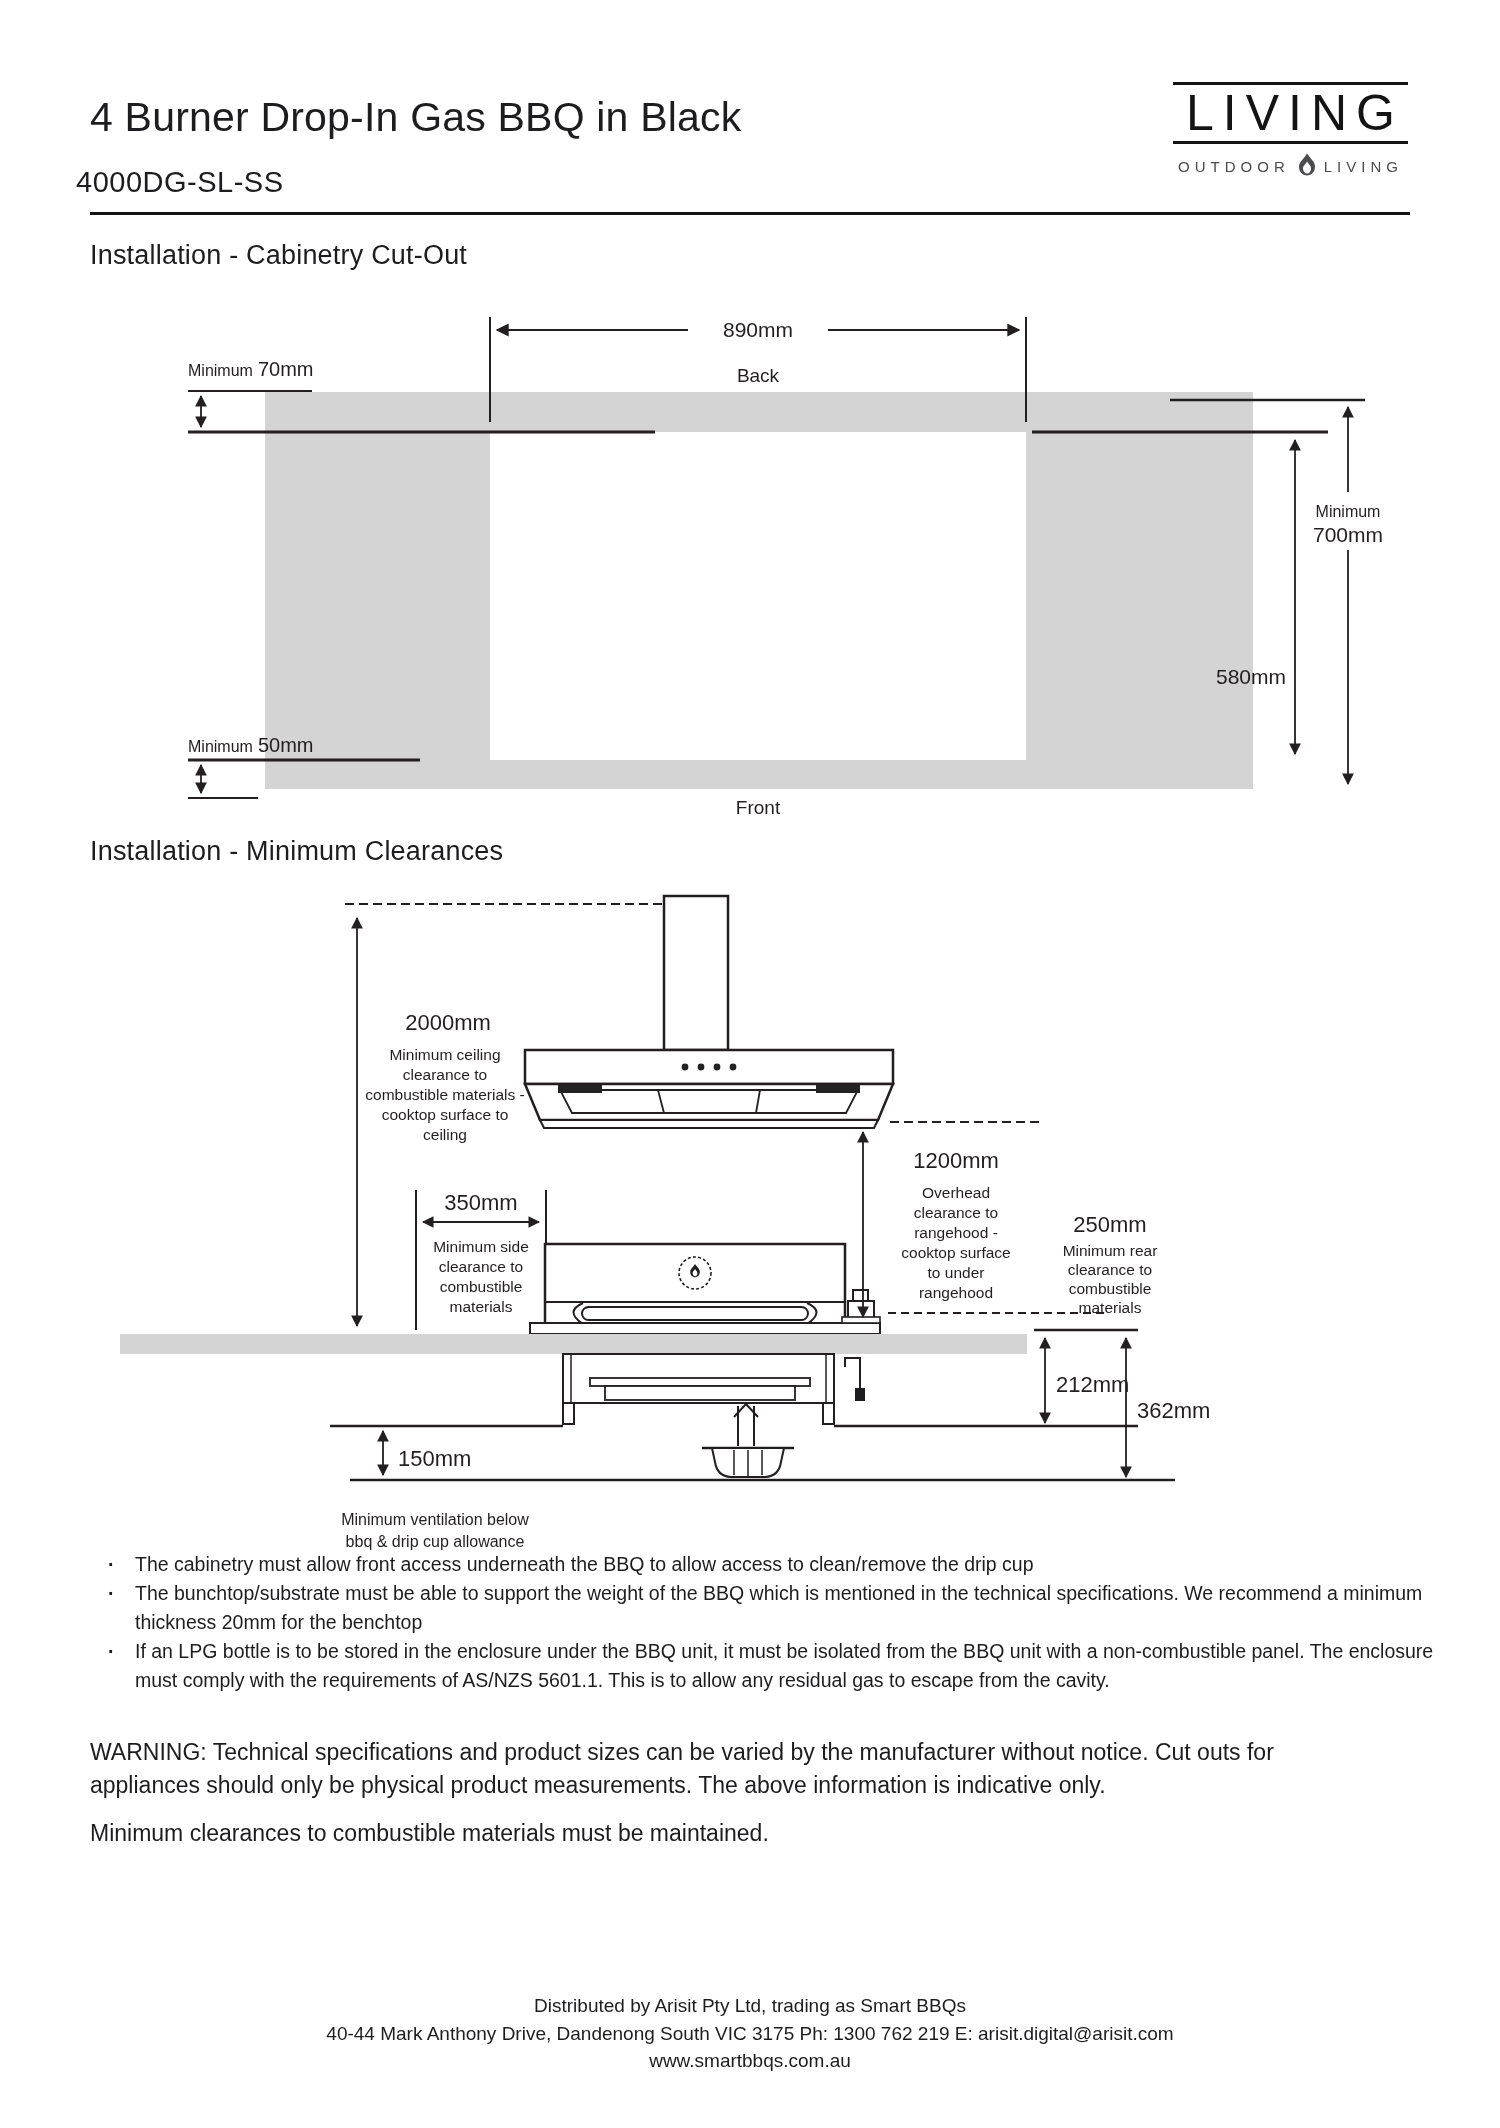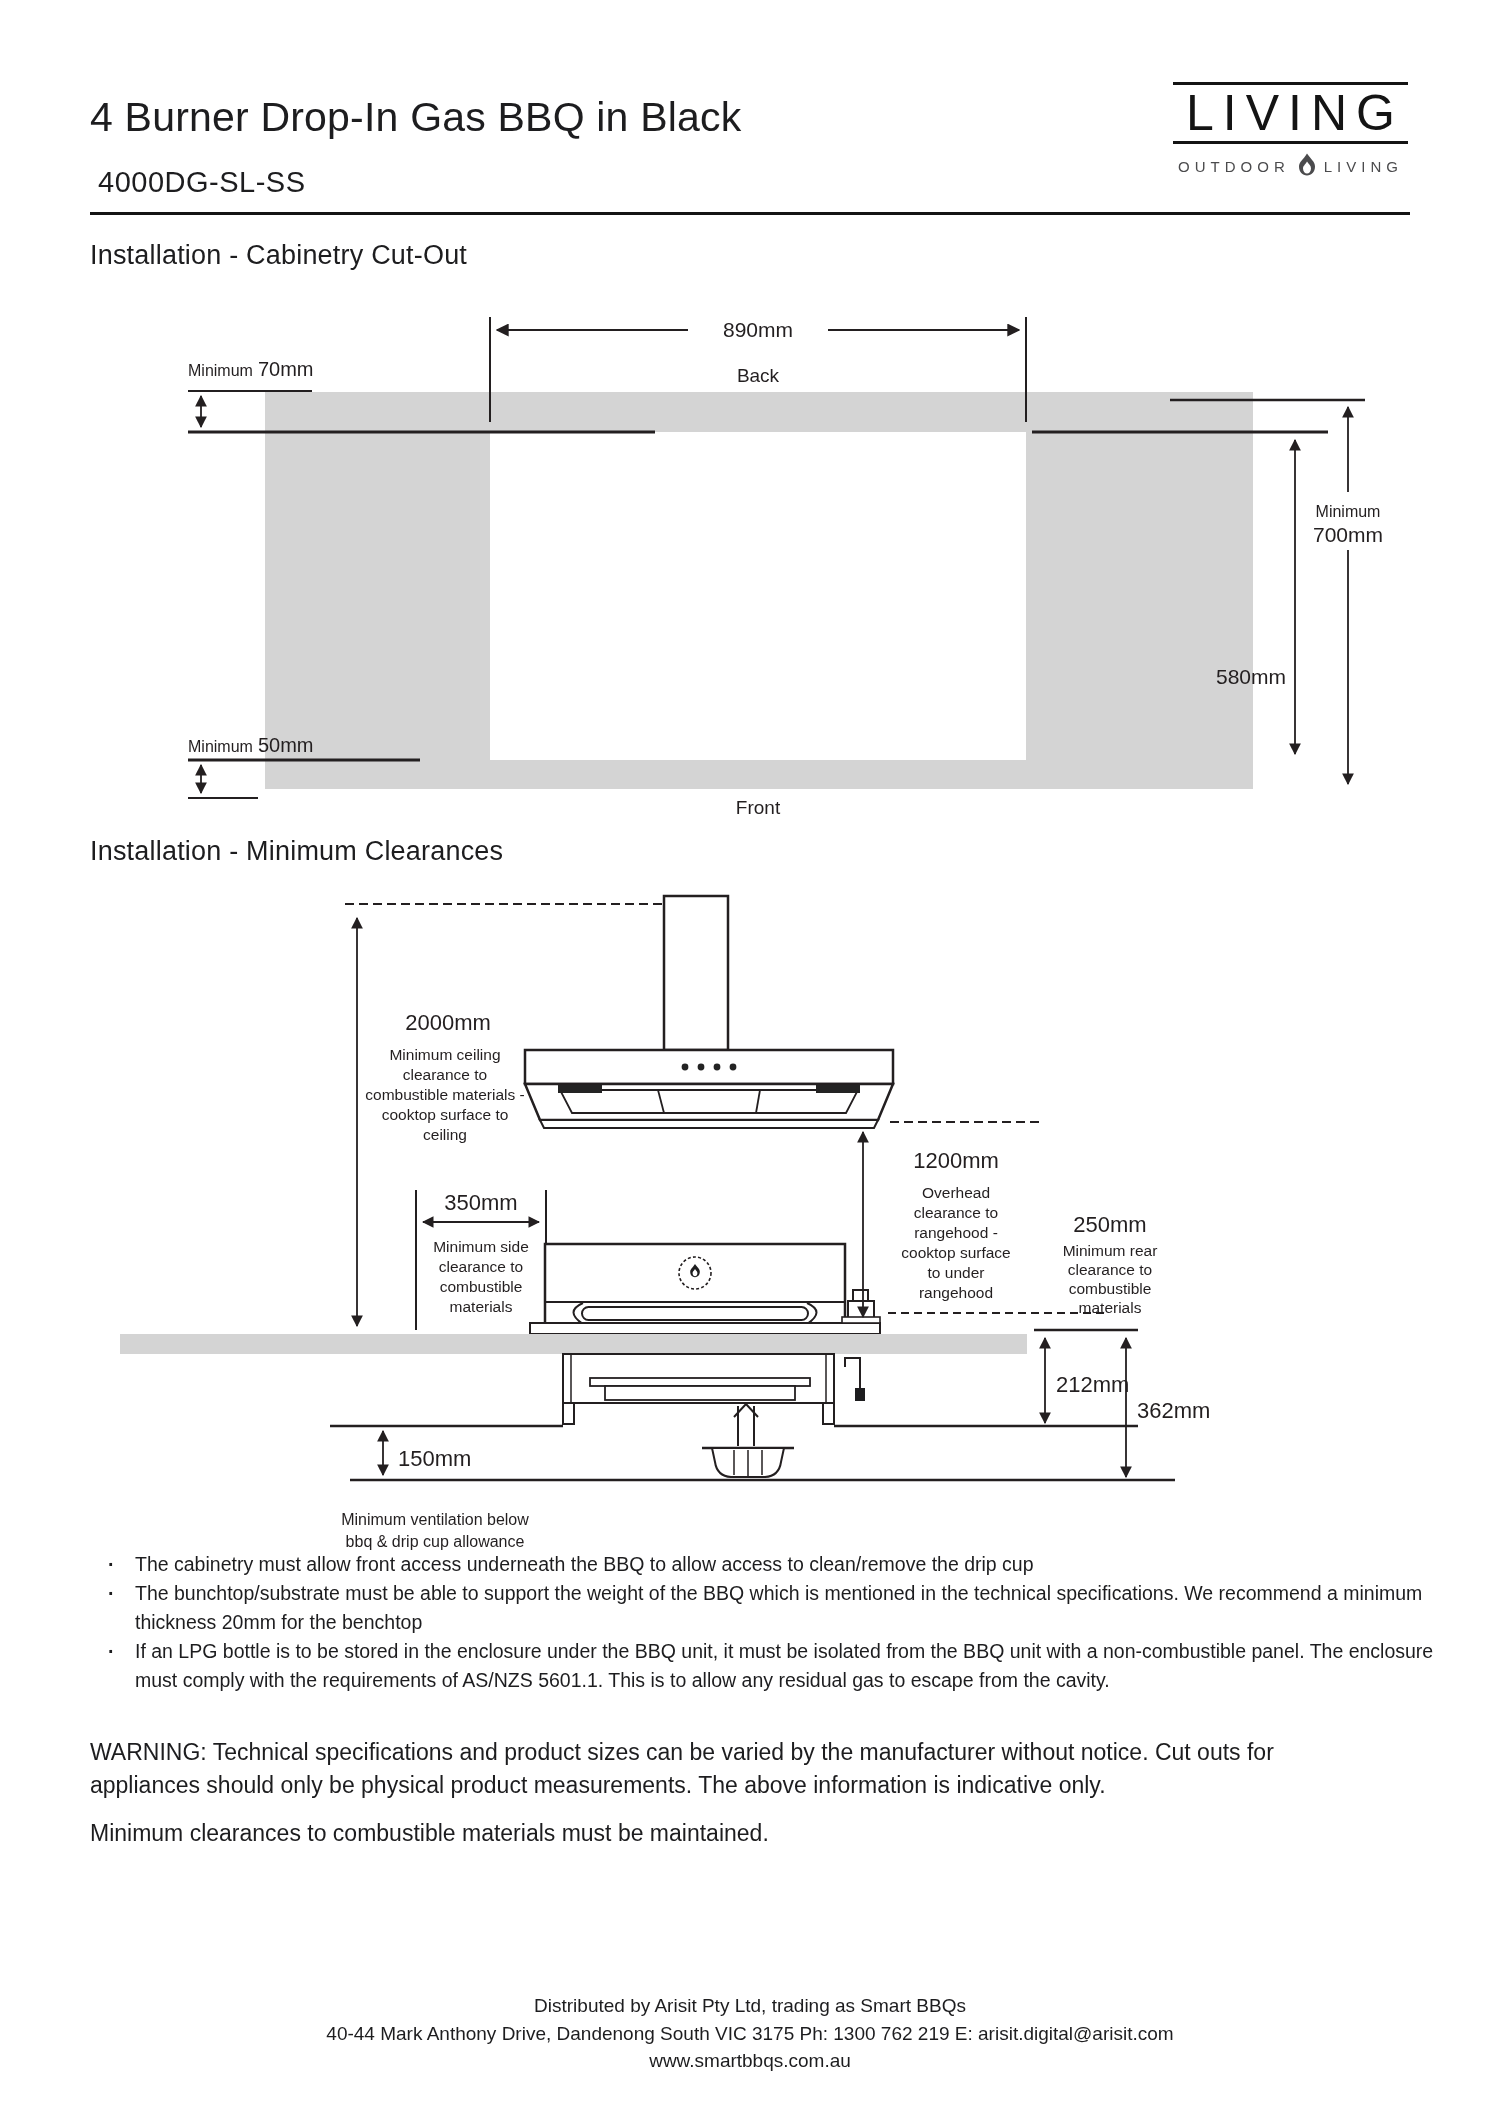--- a/index.html
+++ b/index.html
@@ -2,21 +2,21 @@
 <html><head>
 <meta charset="utf-8">
 <style>
   html,body{margin:0;padding:0;background:#e8e8e8;}
   .page{
     position:relative;width:1500px;height:2128px;margin:0 auto;background:#ffffff;
     font-family:"Liberation Sans",sans-serif;color:#1d1d1f;overflow:hidden;
   }
   .abs{position:absolute;}
   .title{left:90px;top:94px;font-size:41px;letter-spacing:.2px;}
-  .model{left:98px;top:166px;font-size:29px;letter-spacing:.5px;}
+  .model{left:76px;top:166px;font-size:29px;letter-spacing:.5px;}
   .header-rule{left:90px;top:212px;width:1320px;height:3px;background:#141414;}
   .logo{right:92px;top:82px;text-align:center;}
   .logo-rule{height:3px;background:#141414;width:100%;}
   .logo-brand{font-size:50px;line-height:1.12;letter-spacing:9px;text-indent:9px;color:#141414;padding:0 4px;}
   .logo-tag{display:flex;align-items:center;justify-content:center;gap:5px;padding-top:7px;
             font-size:15px;letter-spacing:5px;color:#4b4b4d;}
   h2{margin:0;font-size:27px;font-weight:400;letter-spacing:.2px;}
   .h2-1{left:90px;top:240px;}
   .h2-2{left:90px;top:836px;}
   .notes{left:95px;top:1550px;width:1340px;font-size:19.5px;line-height:29px;}

